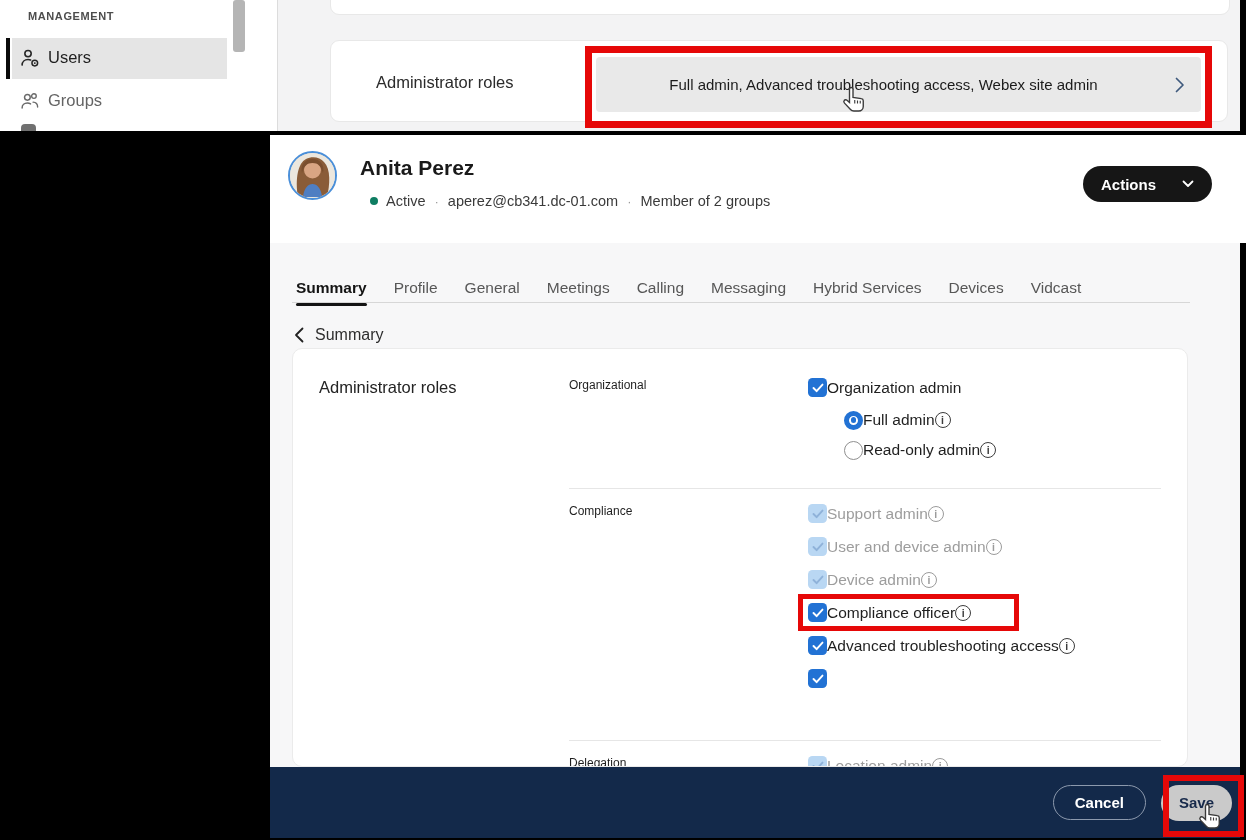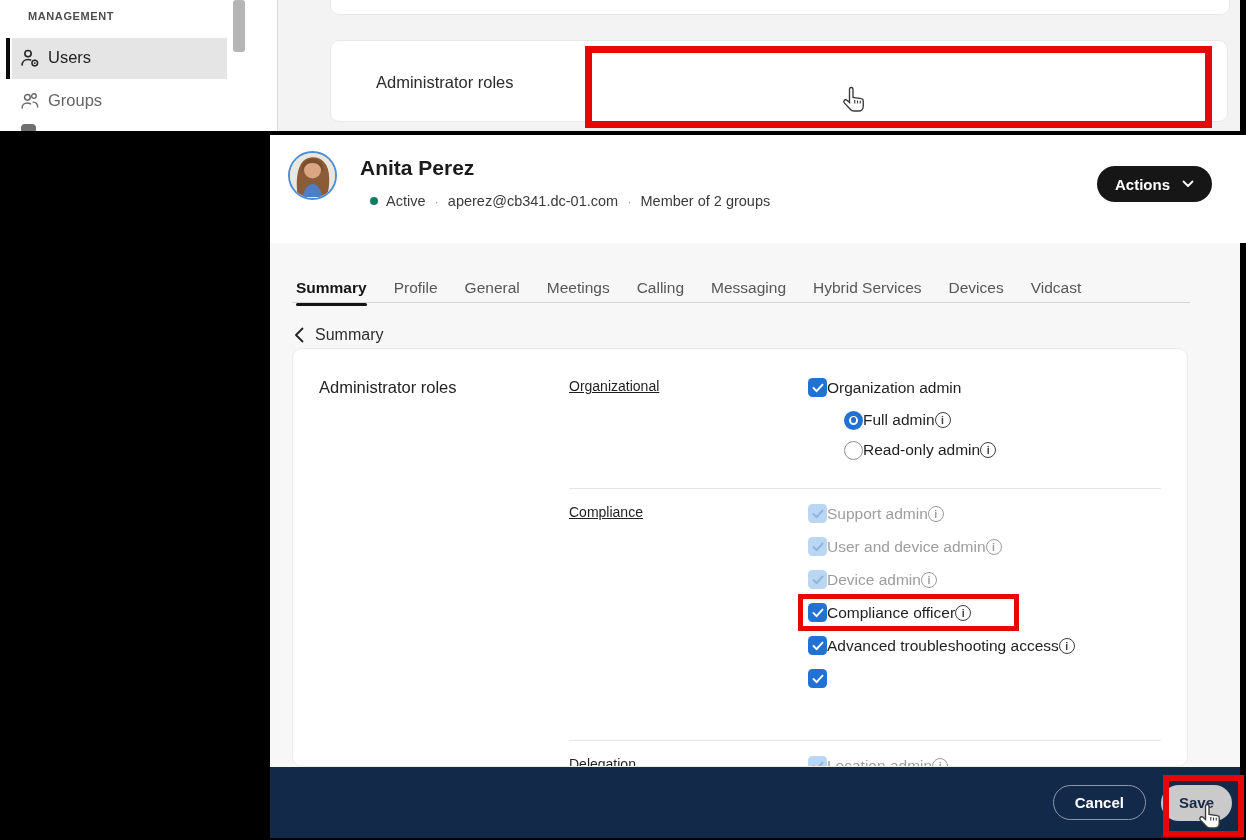--- a/index.html
+++ b/index.html
@@ -35,34 +35,34 @@
   .hl-box-top{position:absolute;left:307px;top:46px;width:627px;height:82px;border:7px solid var(--red);box-sizing:border-box;z-index:5;}
 
   
   .dialog{position:absolute;left:270px;top:135px;width:970px;height:703px;background:#f7f7f8;}
   .dlg-header{position:absolute;left:0;top:0;width:100%;height:108px;background:#fff;padding-left:24px;}
   .avatar{position:absolute;left:18px;top:16px;width:49px;height:49px;border-radius:50%;border:2px solid #4a8fd9;overflow:hidden;box-sizing:border-box;background:#e9e3da;}
   .user-name{position:absolute;left:90px;top:21px;font-size:21px;font-weight:bold;color:#1a1a1a;}
   .status-row{position:absolute;left:100px;top:58px;display:flex;align-items:center;font-size:14.5px;color:#3a3a3a;}
   .status-dot{width:8px;height:8px;border-radius:50%;background:var(--green);margin-right:8px;}
   .sep{color:#9a9a9a;margin:0 9px;font-size:13px;}
-  .actions-btn{position:absolute;right:52px;top:31px;height:36px;padding:0 18px;border-radius:18px;background:#161616;color:#fff;font-size:15px;font-weight:bold;display:flex;align-items:center;gap:12px;border:none;cursor:pointer;}
+  .actions-btn{position:absolute;right:52px;top:31px;height:36px;padding:0 18px;border-radius:18px;background:#161616;color:#fff;font-size:15px;font-weight:bold;display:flex;align-items:center;gap:26px;border:none;cursor:pointer;}
 
   .tabs{position:absolute;left:26px;top:144px;display:flex;gap:27px;font-size:15.5px;color:#575757;}
   .tab{position:relative;padding-bottom:4px;cursor:pointer;white-space:nowrap;}
   .tab.active{color:#141414;font-weight:bold;}
   .tab.active::after{content:"";position:absolute;left:0;right:0;bottom:-5px;height:3.5px;background:#141414;border-radius:2px;}
   .tabs-line{position:absolute;left:22px;top:167px;width:898px;height:1px;background:#d7d7d7;}
 
   .back-link{position:absolute;left:24px;top:191px;display:flex;align-items:center;gap:11px;font-size:16px;color:#2e2e2e;cursor:pointer;}
 
   .form-card{position:absolute;left:22px;top:213px;width:896px;height:419px;background:#fff;border:1px solid #ebebeb;border-radius:10px;box-sizing:border-box;overflow:hidden;padding:22px 26px 0 26px;display:grid;grid-template-columns:250px 1fr;}
   .section-label{font-size:16.5px;color:#242424;padding-top:7px;}
   .group{display:grid;grid-template-columns:239px 1fr;}
-  .glabel{font-size:14px;color:#1f1f1f;padding-top:7px;text-decoration:underline;}
+  .glabel{font-size:12px;color:#1f1f1f;padding-top:7px;}
   .divider{grid-column:1 / -1;height:1px;background:#e6e6e6;margin:24px 0 8px 0;}
   .row{display:flex;align-items:center;height:33px;position:relative;font-size:15.5px;color:#1f1f1f;}
   .row.radio-row{margin-left:36px;height:28px;margin-top:2px;}
   .row.wide{height:48px;align-items:flex-start;margin-top:6px;}
   .row.wide .opt-label{flex:0 0 368px;line-height:20px;}
   .row.wide .cbx{margin-top:1px;}
   .row.disabled{color:#9d9d9d;}
   .cbx{width:19px;height:19px;border-radius:4.5px;background:var(--accent);flex:0 0 19px;display:flex;align-items:center;justify-content:center;color:#fff;cursor:pointer;}
   .row.disabled .cbx{background:var(--disabled);color:#8fb2d9;cursor:default;}
   .rad{width:19px;height:19px;border-radius:50%;flex:0 0 19px;box-sizing:border-box;position:relative;background:#fff;cursor:pointer;}
@@ -111,20 +111,28 @@
     </div>
   <div class="side-partial-icon"></div>
   <div class="scroll-thumb"></div>
 </div>
 <div class="sidebar-border"></div>
 
 <div class="topbar">
   <div class="top-partial-card"></div>
   <div class="roles-card">
     <div class="roles-card-label">Administrator roles</div>
+    <div class="roles-field">
+      <span class="roles-field-text">Full admin, Advanced troubleshooting access, Webex site admin</span>
+      <span class="roles-field-chev">
+        <svg width="10" height="16" viewBox="0 0 10 16" fill="none">
+            <polyline points="1.5,1.5 8,8 1.5,14.5" stroke="#3f5a7d" stroke-width="1.7" stroke-linecap="round" stroke-linejoin="round"></polyline>
+          </svg>
+      </span>
+    </div>
   </div>
   <div class="hl-box-top"></div>
 </div>
 
 <div class="dialog">
   <div class="dlg-header">
     <div class="avatar">
       <svg width="45" height="45" viewBox="0 0 45 45">
         <rect width="45" height="45" fill="#ece7de"></rect>
         <path d="M8 44 C5 26 8 10 16 6 C22 3 30 4 34 9 C41 16 40 32 37 44 Z" fill="#8a5c38"></path>

